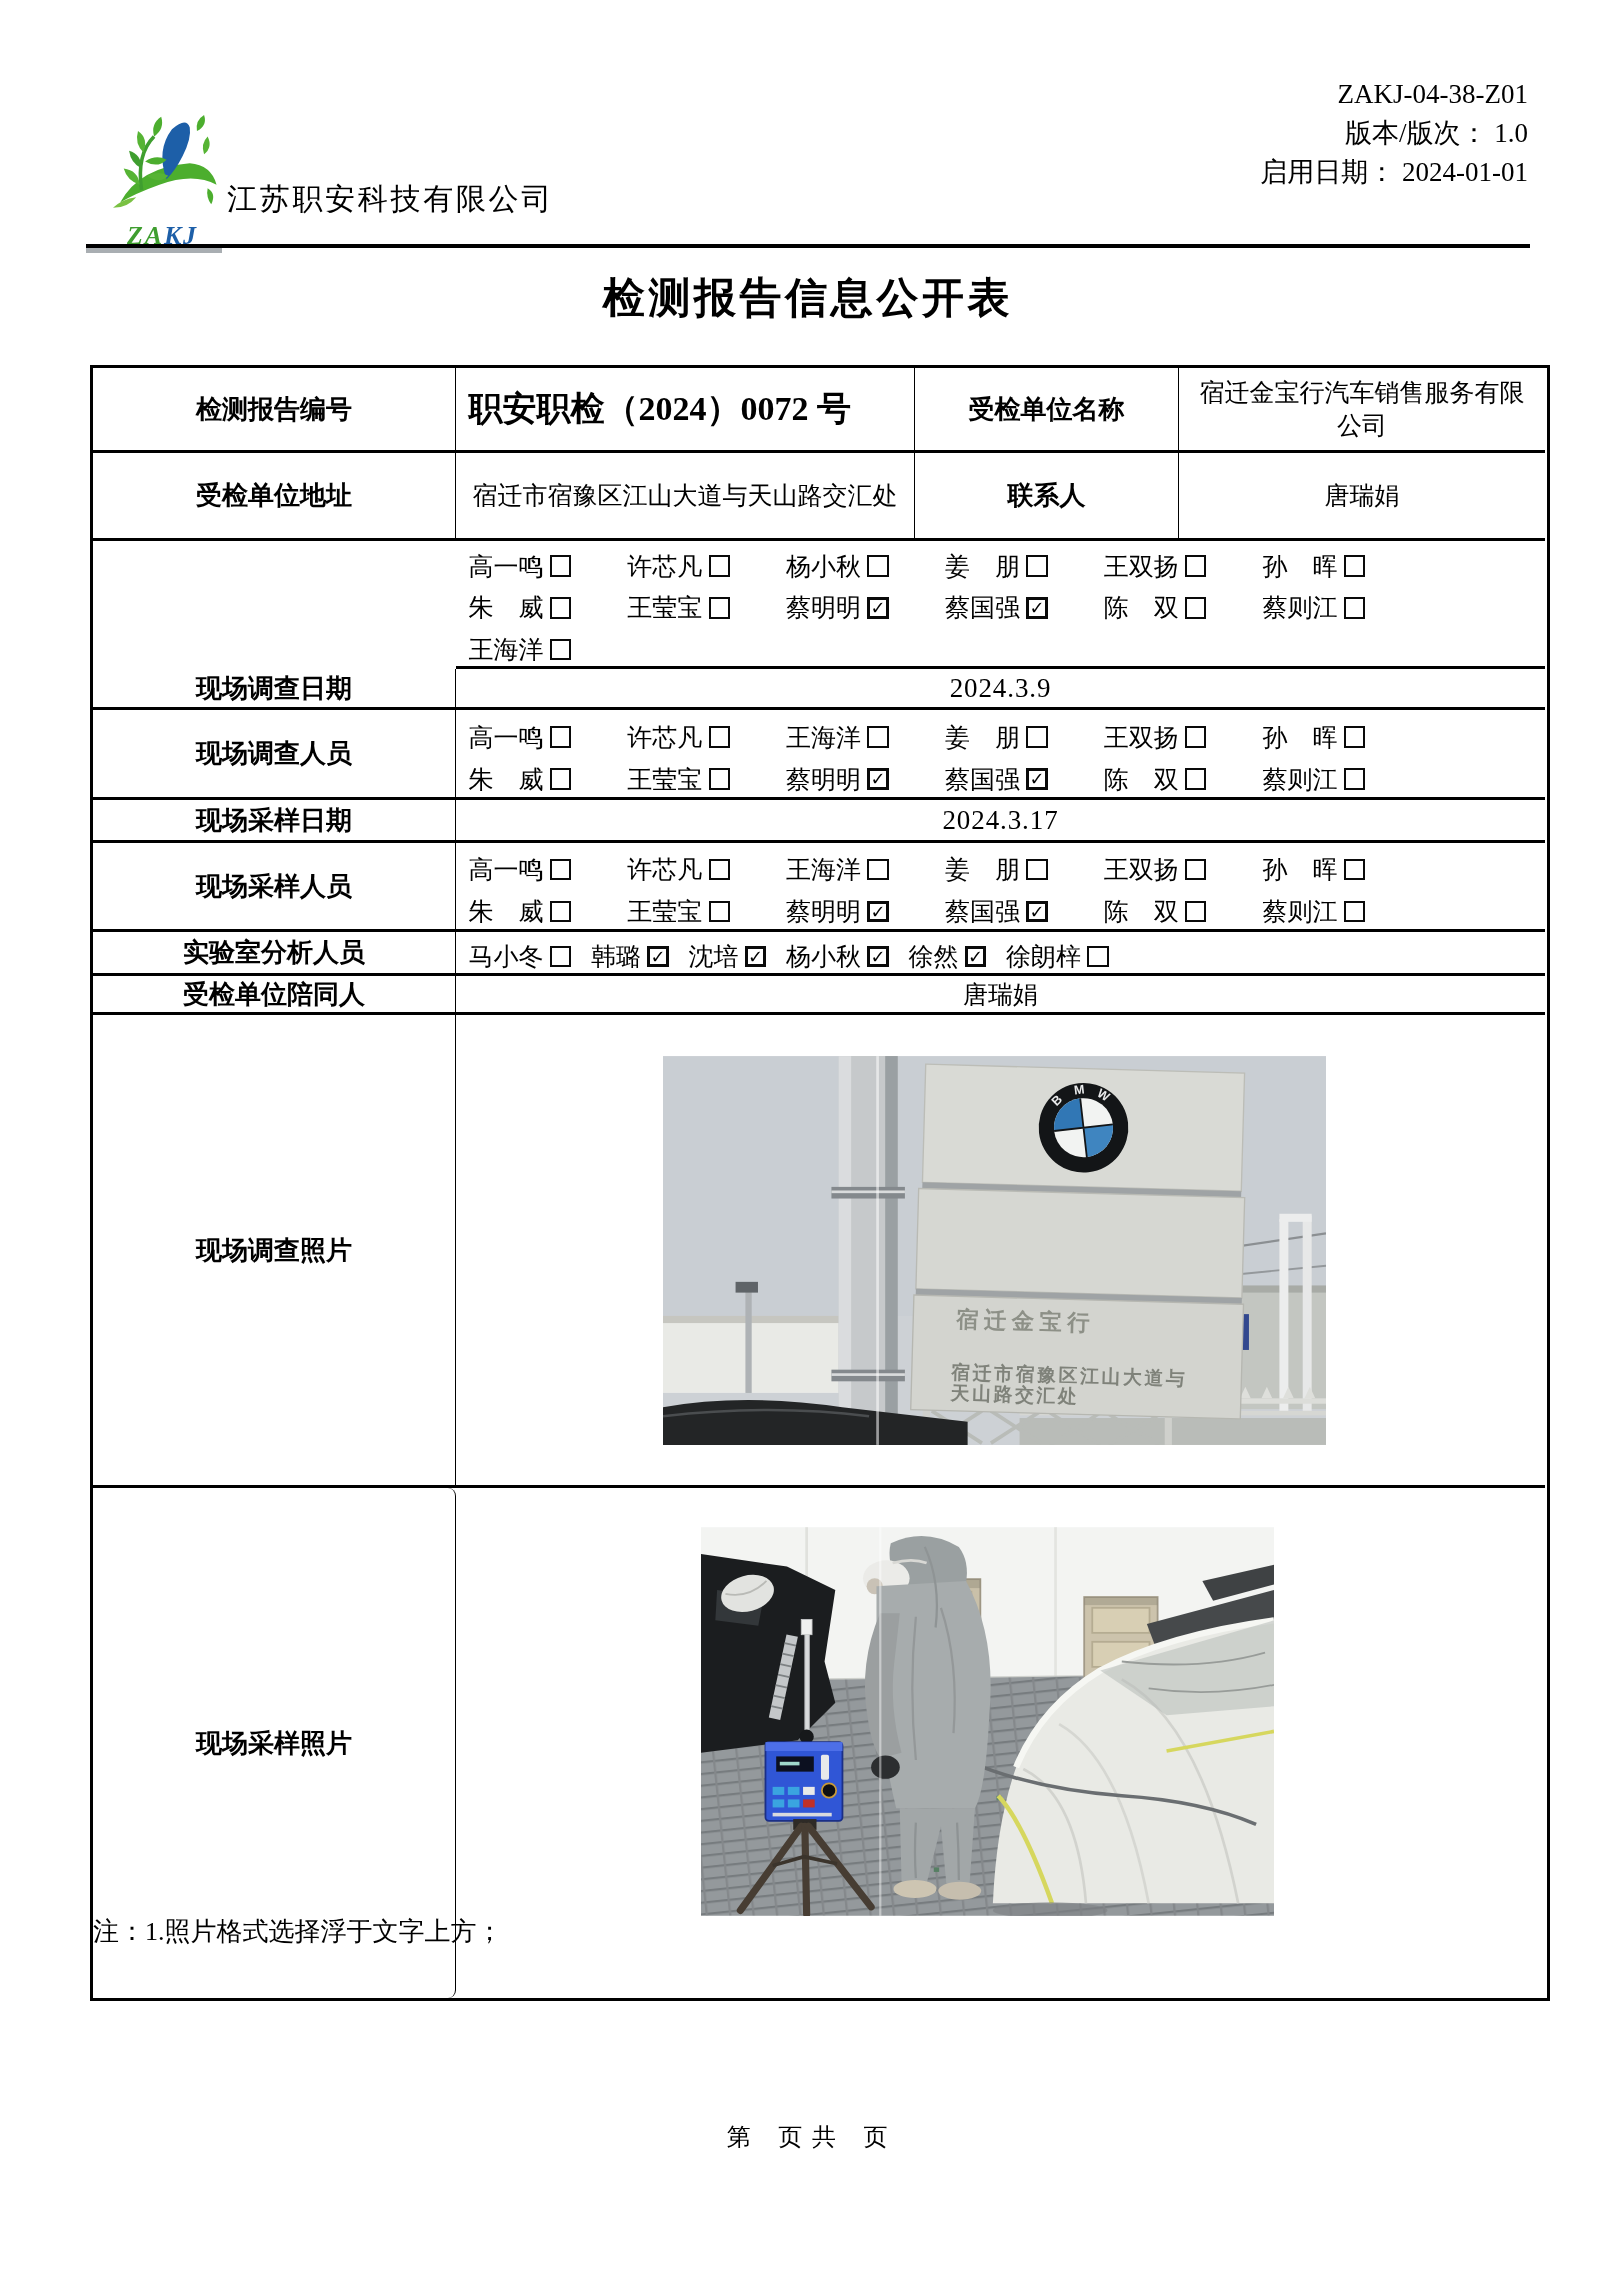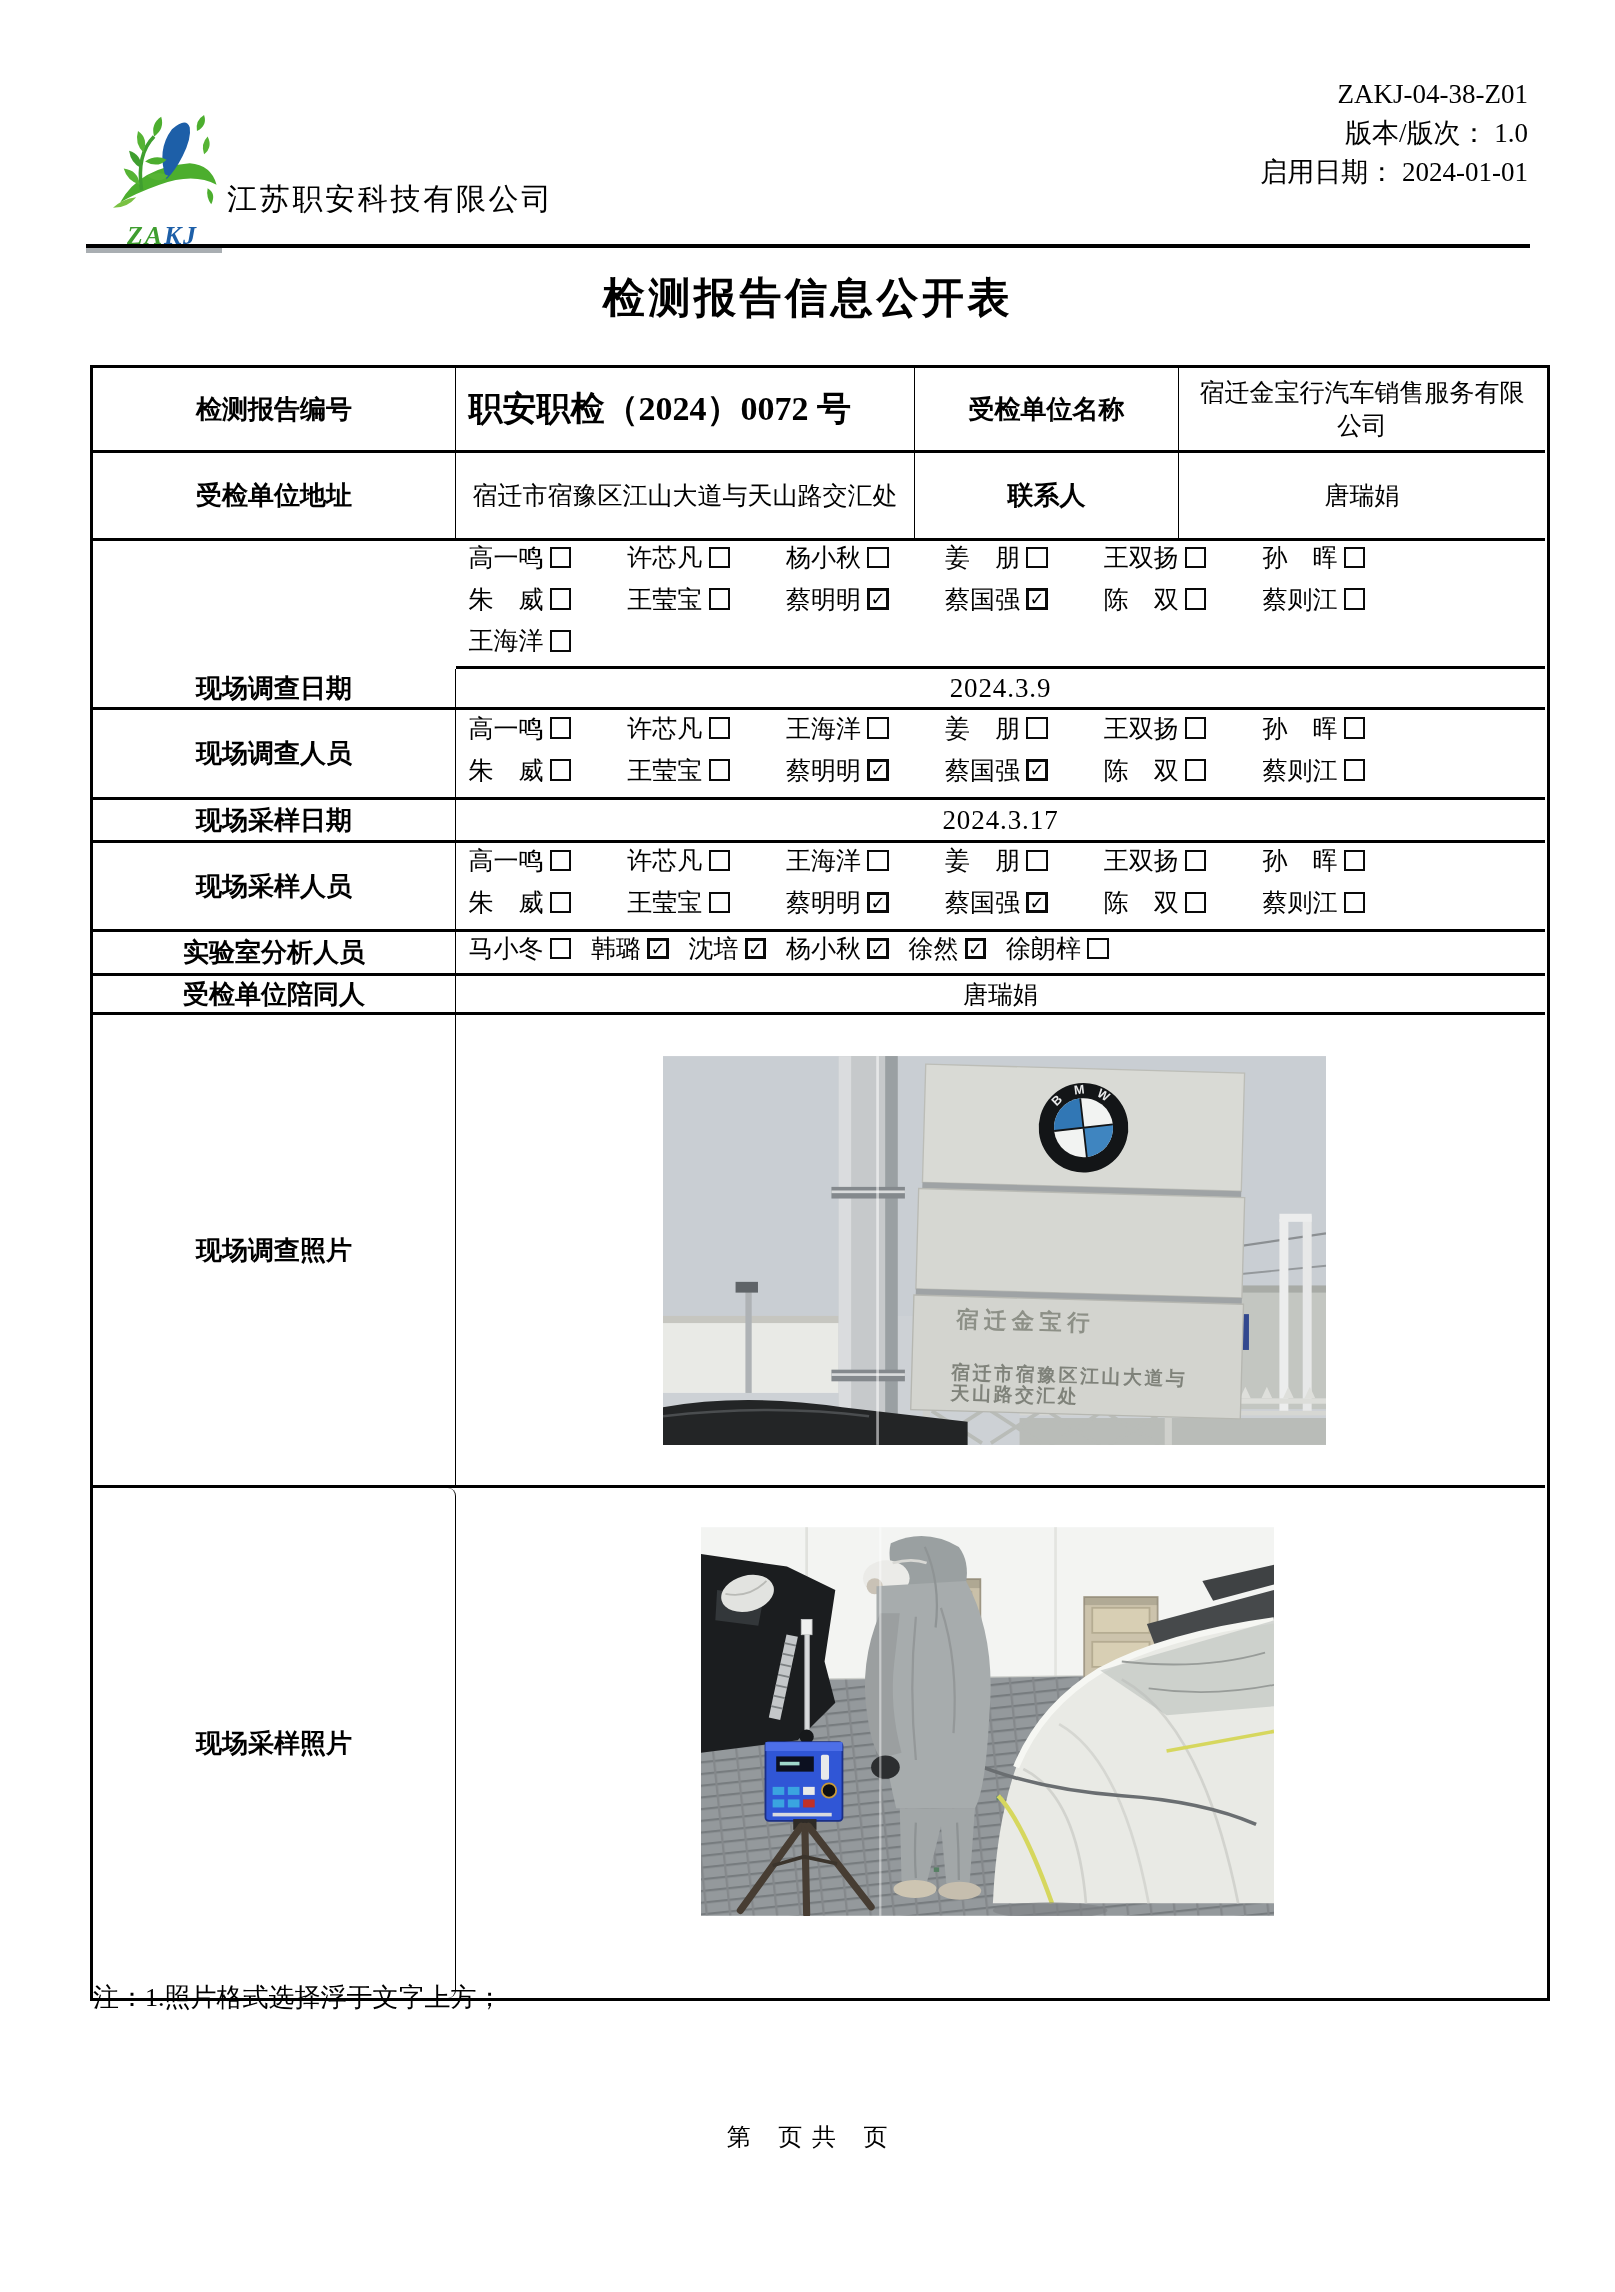--- a/index.html
+++ b/index.html
@@ -29,31 +29,31 @@
   .cell { border-right:1.8px solid #000; border-bottom:3.6px solid #000; display:flex; align-items:center; font-size:25px; }
   .cell.last-col { border-right:none; }
   .cell.last-row { border-bottom:none;border-radius:8px; }
   .lbl { justify-content:center; text-align:center; font-weight:bold; font-size:26px; }
   .val-center { justify-content:center; text-align:center; padding:0 12.5px; }
   .val-left { padding-left:12.5px; }
   .val-bold { font-weight:bold; font-size:34px; }
   .date-val { justify-content:center; font-size:27px; letter-spacing:0.9px; }
   .span3 { grid-column:2 / 5; }
   .staff-cell { flex-direction:column; justify-content:center; align-items:stretch; }
-  .staff-line { display:flex; align-items:flex-start; gap:56px; padding-left:12.5px; height:42px; white-space:pre; }
+  .staff-line { display:flex; align-items:flex-end; gap:56px; padding-left:12.5px; height:42px; white-space:pre; }
   .staff-line.tight { gap:19.7px; }
   .staff-item { display:inline-flex; align-items:center; }
   .cb { display:inline-flex; width:21.5px; height:21.5px; border:2.7px solid #0a0a0a; margin-left:6.3px;
         align-items:center; justify-content:center; font-size:18px; font-weight:bold; line-height:1;
         font-family:"DejaVu Sans",sans-serif; }
   .cb.checked { border-width:3.6px; }
   .photo-cell { align-items:flex-start; }
 
   
-  .note-line { position:absolute; left:93px; top:1980px; font-size:26px; }
+  .note-line { position:absolute; left:93px; top:1914px; font-size:26px; }
   .page-footer { position:absolute; left:0; top:2121px; width:100%; text-align:center; font-size:24px; letter-spacing:1.8px; }
 
   svg text { font-family:"Liberation Sans","DejaVu Sans",sans-serif; }
 </style>
 </head>
 <body>
 
 <div class="page">
 
   <div class="logo-wrap">

